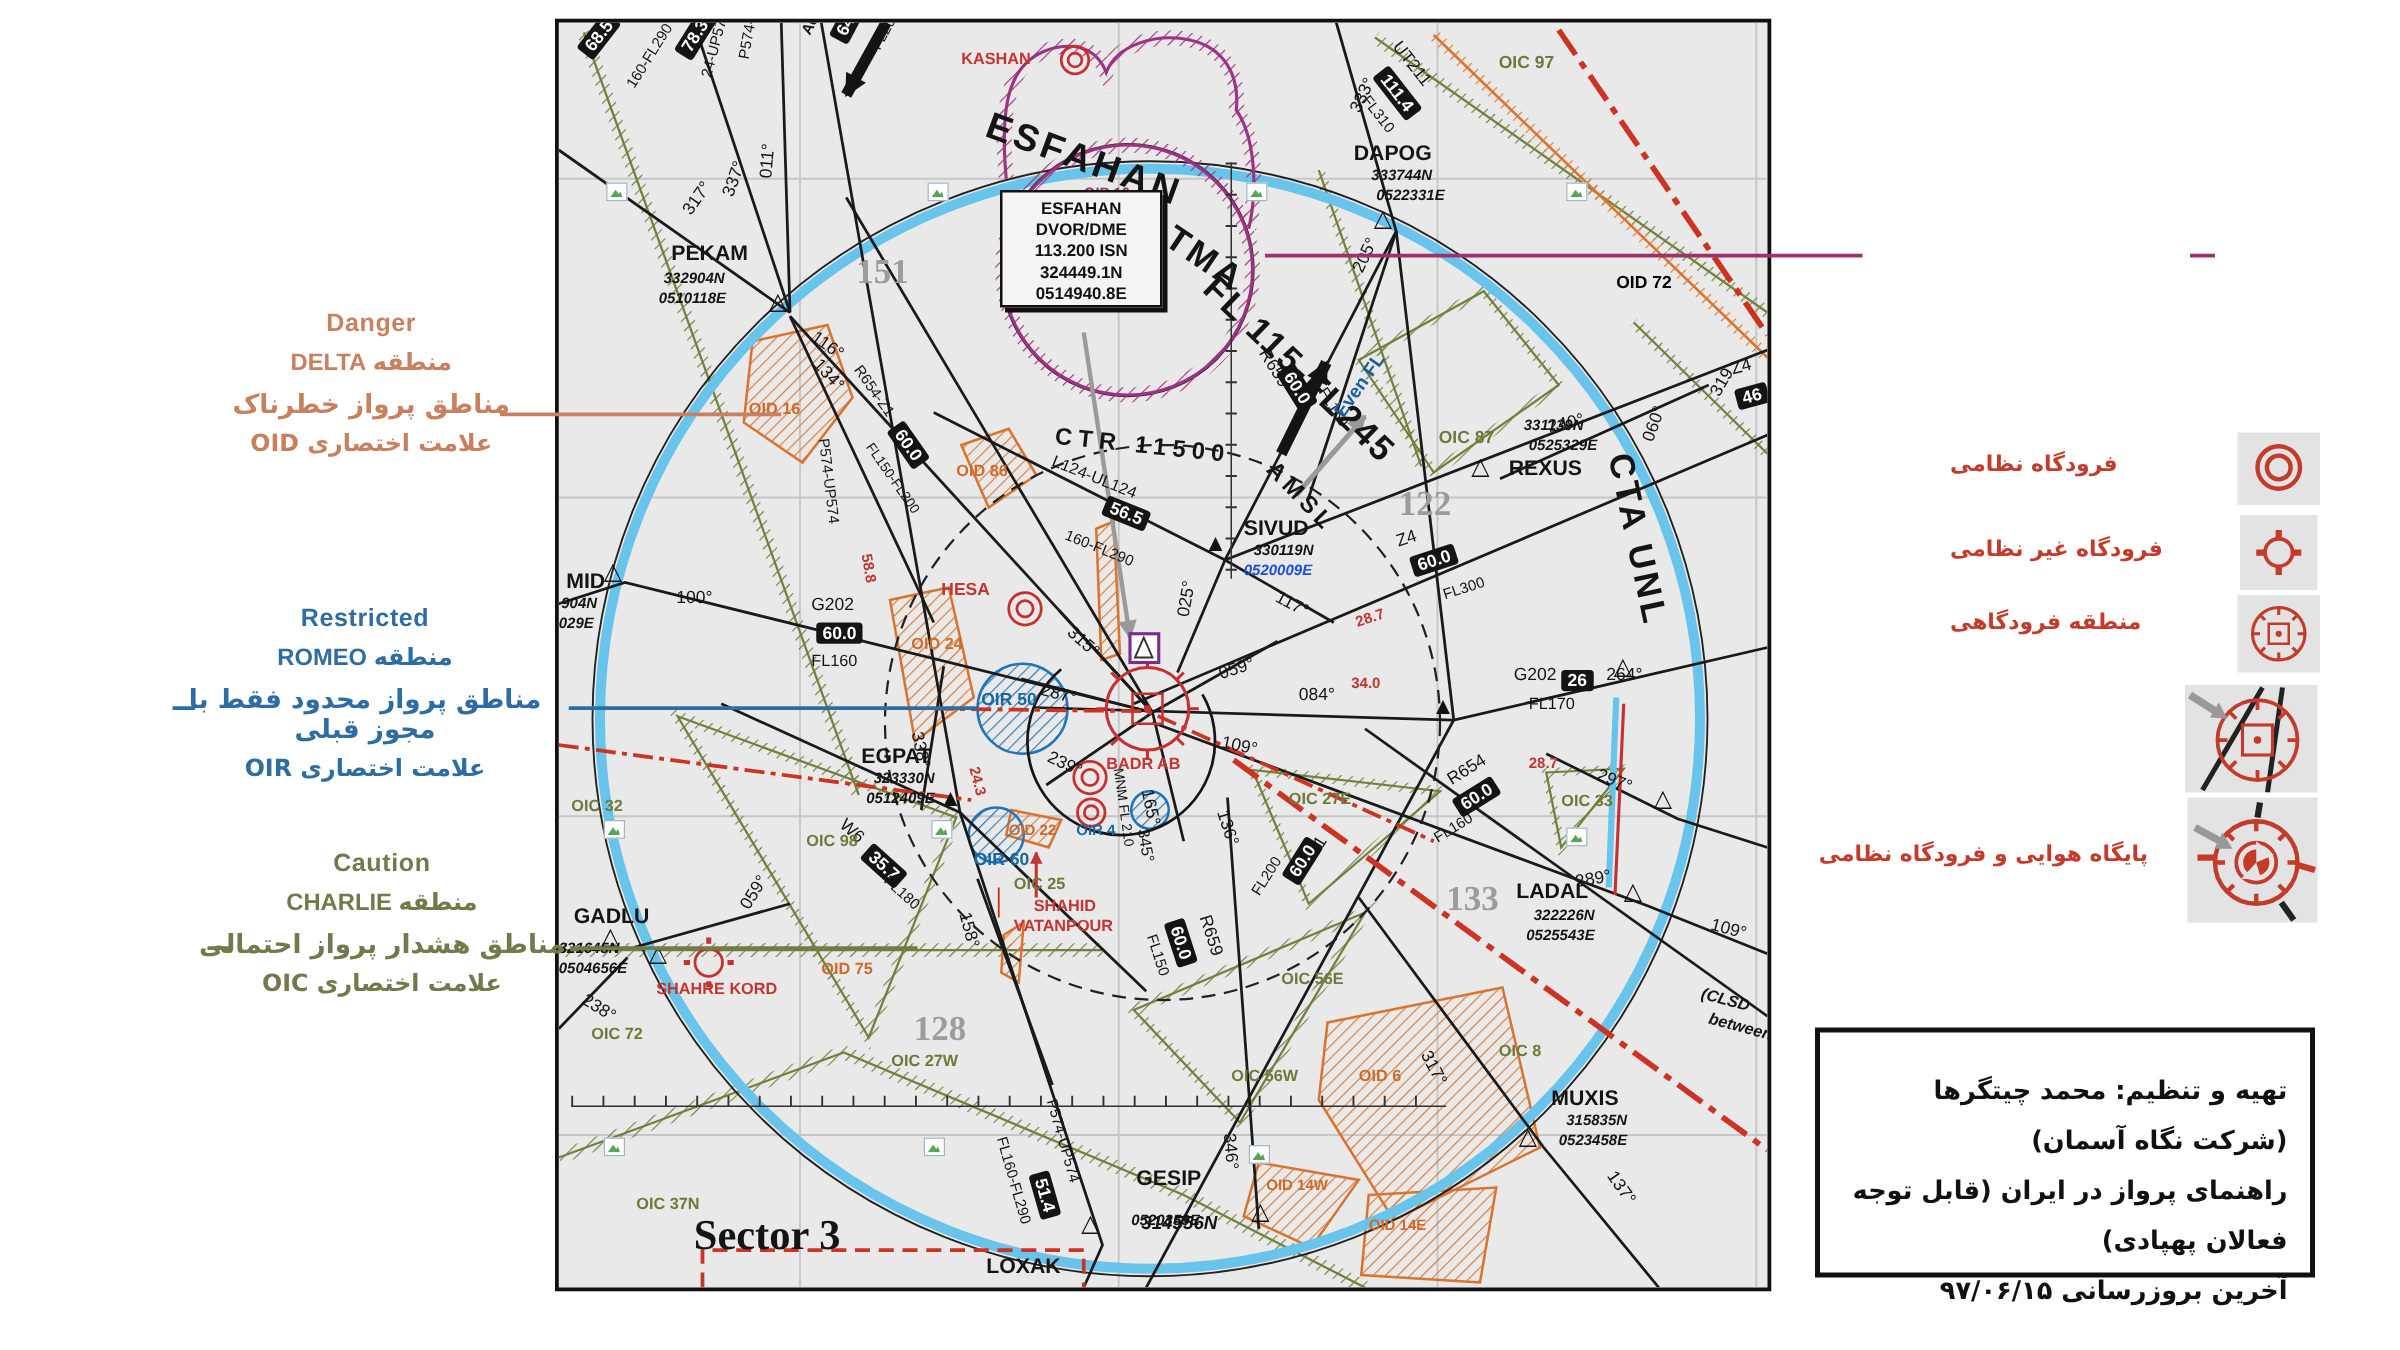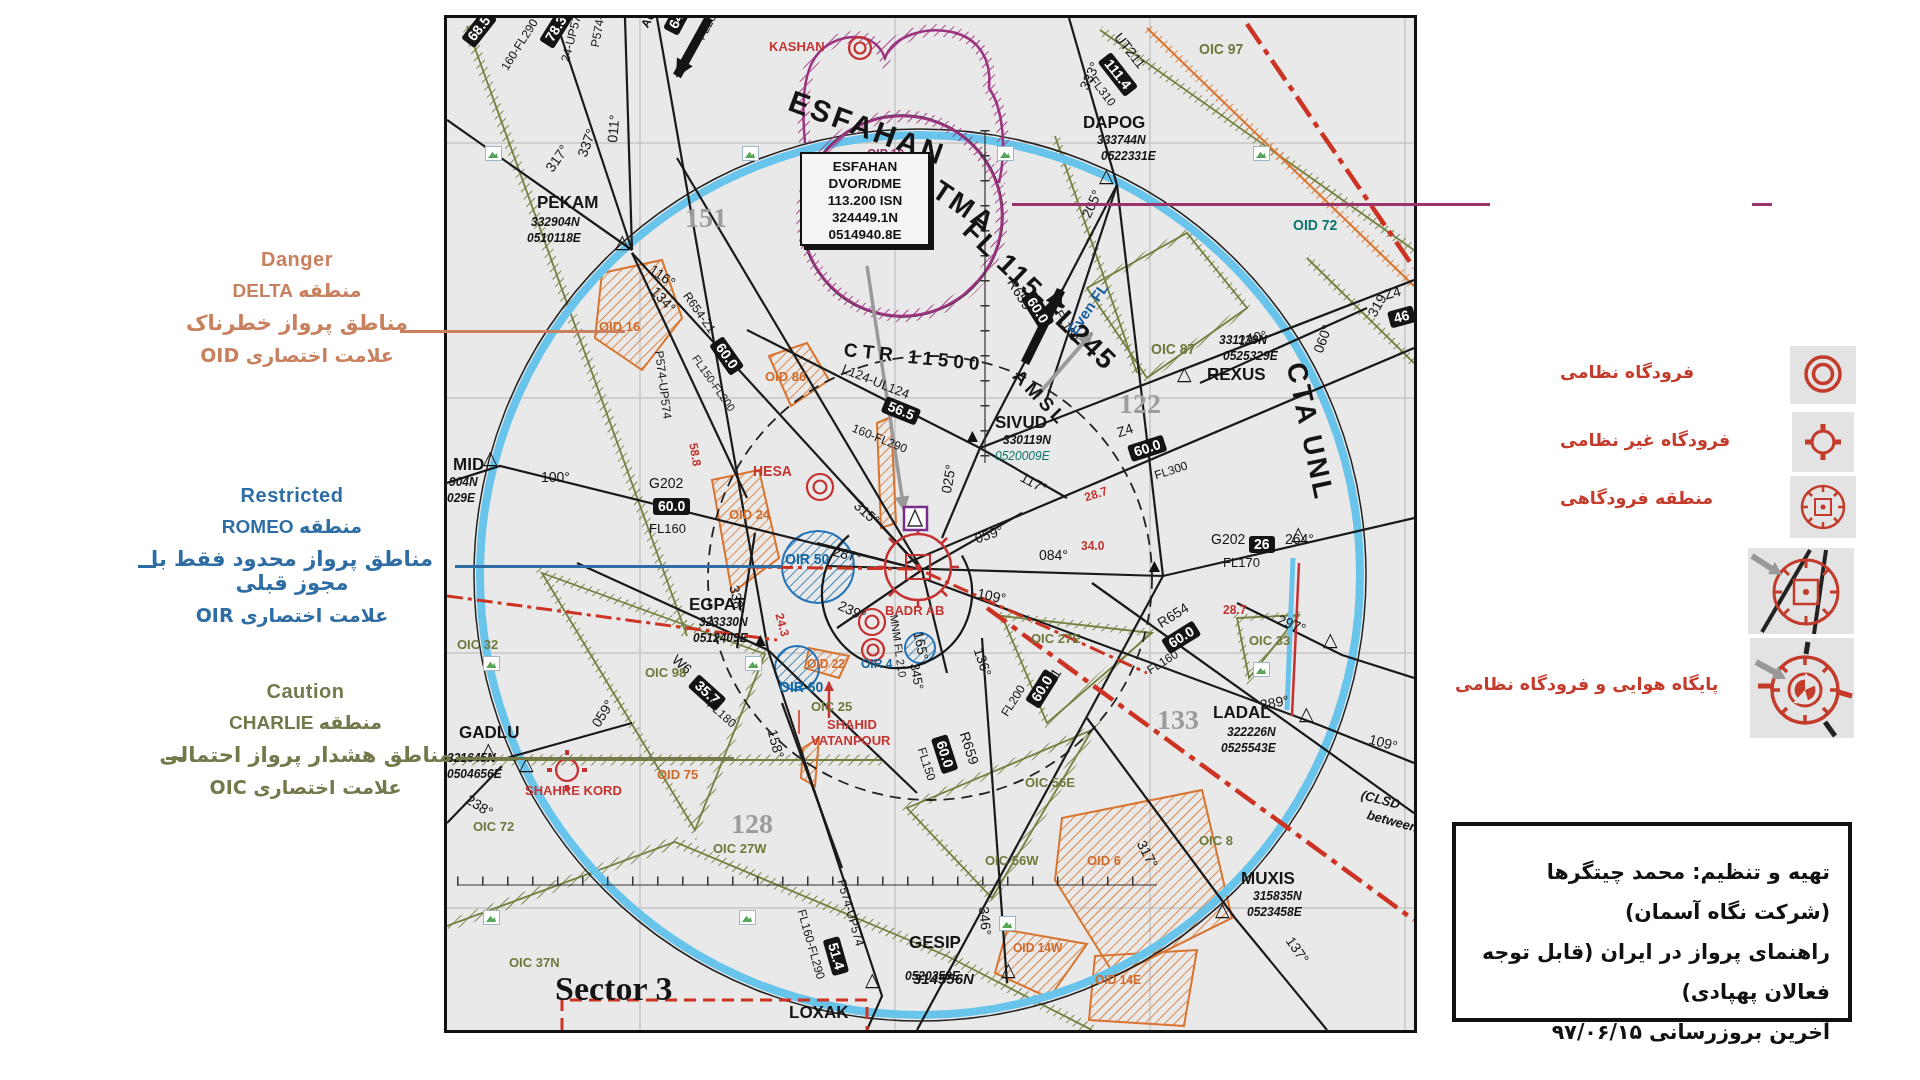--- a/index.html
+++ b/index.html
@@ -259,35 +259,35 @@
         <span class="ml" style="left: 530px; top: 198px; font-size: 28px; color: rgb(20, 20, 20); font-weight: bold; transform: rotate(44deg); letter-spacing: 2px;">FL 115-FL245</span>
         <span class="ml" style="left: 862px; top: 342px; font-size: 28px; color: rgb(20, 20, 20); font-weight: bold; transform: rotate(78deg); letter-spacing: 3px;">CTA UNL</span>
         <span class="ml" style="left: 676px; top: 12px; font-size: 14px; color: rgb(20, 20, 20); transform: rotate(52deg);">UT211</span>
         <span class="ml bx" style="left: 664px; top: 34px; font-size: 14px; transform: rotate(52deg);">111.4</span>
         <span class="ml" style="left: 650px; top: 56px; font-size: 12px; color: rgb(20, 20, 20); transform: rotate(52deg);">FL310</span>
         <span class="ml" style="left: 630px; top: 68px; font-size: 14px; color: rgb(20, 20, 20); transform: rotate(-65deg);">333°</span>
         <span class="ml" style="left: 752px; top: 24px; font-size: 14px; color: rgb(110, 122, 60); font-weight: bold;">OIC 97</span>
         <span class="ml" style="left: 636px; top: 96px; font-size: 17px; color: rgb(20, 20, 20); font-weight: bold;">DAPOG</span>
         <span class="ml" style="left: 650px; top: 116px; font-size: 12px; color: rgb(20, 20, 20); font-weight: bold; font-style: italic;">333744N</span>
         <span class="ml" style="left: 654px; top: 132px; font-size: 12px; color: rgb(20, 20, 20); font-weight: bold; font-style: italic;">0522331E</span>
-        <span class="ml" style="left: 846px; top: 200px; font-size: 14px; color: #0f766e; font-weight: bold;">OID 72</span>
+        <span class="ml" style="left: 846px; top: 200px; font-size: 14px; color: #000000; font-weight: bold;">OID 72</span>
         <span class="ml" style="left: 632px; top: 196px; font-size: 14px; color: rgb(20, 20, 20); transform: rotate(-65deg);">205°</span>
         <span class="ml" style="left: 570px; top: 258px; font-size: 14px; color: rgb(20, 20, 20); transform: rotate(58deg);">R659</span>
         <span class="ml bx" style="left: 588px; top: 272px; font-size: 14px; transform: rotate(58deg);">60.0</span>
         <span class="ml" style="left: 616px; top: 290px; font-size: 12px; color: rgb(20, 20, 20); transform: rotate(58deg);">FL160</span>
         <span class="ml" style="left: 618px; top: 310px; font-size: 15px; color: rgb(27, 94, 158); font-weight: bold; transform: rotate(-55deg);">Even FL</span>
         <span class="ml" style="left: 398px; top: 322px; font-size: 19px; color: rgb(20, 20, 20); font-weight: bold; transform: rotate(6deg); letter-spacing: 5px;">CTR 11500</span>
         <span class="ml" style="left: 576px; top: 348px; font-size: 19px; color: rgb(20, 20, 20); font-weight: bold; transform: rotate(46deg); letter-spacing: 4px;">AMSL</span>
         <span class="ml" style="left: 398px; top: 344px; font-size: 13px; color: rgb(20, 20, 20); transform: rotate(22deg);">L124-UL124</span>
         <span class="ml bx" style="left: 440px; top: 378px; font-size: 14px; transform: rotate(22deg);">56.5</span>
         <span class="ml" style="left: 408px; top: 404px; font-size: 12px; color: rgb(20, 20, 20); transform: rotate(22deg);">160-FL290</span>
         <span class="ml" style="left: 318px; top: 352px; font-size: 13px; color: rgb(206, 107, 43); font-weight: bold;">OID 86</span>
         <span class="ml" style="left: 548px; top: 396px; font-size: 17px; color: rgb(20, 20, 20); font-weight: bold;">SIVUD</span>
         <span class="ml" style="left: 556px; top: 416px; font-size: 12px; color: rgb(20, 20, 20); font-weight: bold; font-style: italic;">330119N</span>
-        <span class="ml" style="left: 548px; top: 432px; font-size: 12px; color: #0f766e; font-weight: normal; font-style: italic;">0520009E</span>
+        <span class="ml" style="left: 548px; top: 432px; font-size: 12px; color: #1d4ed8; font-weight: bold; font-style: italic;">0520009E</span>
         <span class="ml" style="left: 578px; top: 452px; font-size: 14px; color: rgb(20, 20, 20); transform: rotate(28deg);">117°</span>
         <span class="ml" style="left: 492px; top: 474px; font-size: 14px; color: rgb(20, 20, 20); transform: rotate(-80deg);">025°</span>
         <span class="ml sf" style="left: 672px; top: 372px; font-size: 28px; color: rgb(156, 156, 156); font-weight: bold;">122</span>
         <span class="ml" style="left: 704px; top: 324px; font-size: 14px; color: rgb(110, 122, 60); font-weight: bold;">OIC 87</span>
         <span class="ml" style="left: 772px; top: 316px; font-size: 12px; color: rgb(20, 20, 20); font-weight: bold; font-style: italic;">331139N</span>
         <span class="ml" style="left: 776px; top: 332px; font-size: 12px; color: rgb(20, 20, 20); font-weight: bold; font-style: italic;">0525329E</span>
         <span class="ml" style="left: 760px; top: 348px; font-size: 17px; color: rgb(20, 20, 20); font-weight: bold;">REXUS</span>
         <span class="ml" style="left: 790px; top: 316px; font-size: 14px; color: rgb(20, 20, 20); transform: rotate(-12deg);">240°</span>
         <span class="ml" style="left: 864px; top: 332px; font-size: 14px; color: rgb(20, 20, 20); transform: rotate(-70deg);">060°</span>
         <span class="ml" style="left: 918px; top: 294px; font-size: 14px; color: rgb(20, 20, 20); transform: rotate(-60deg);">319</span>

